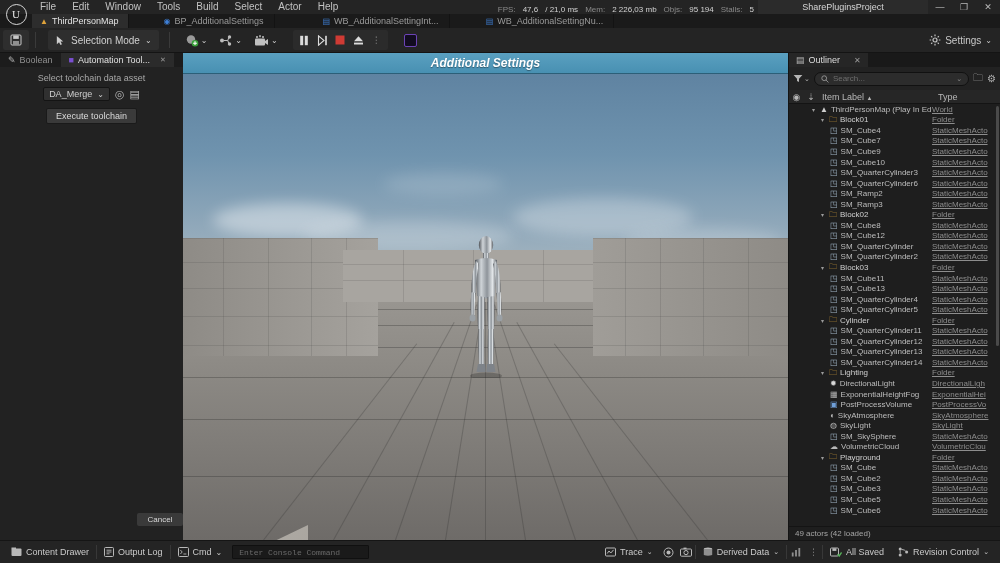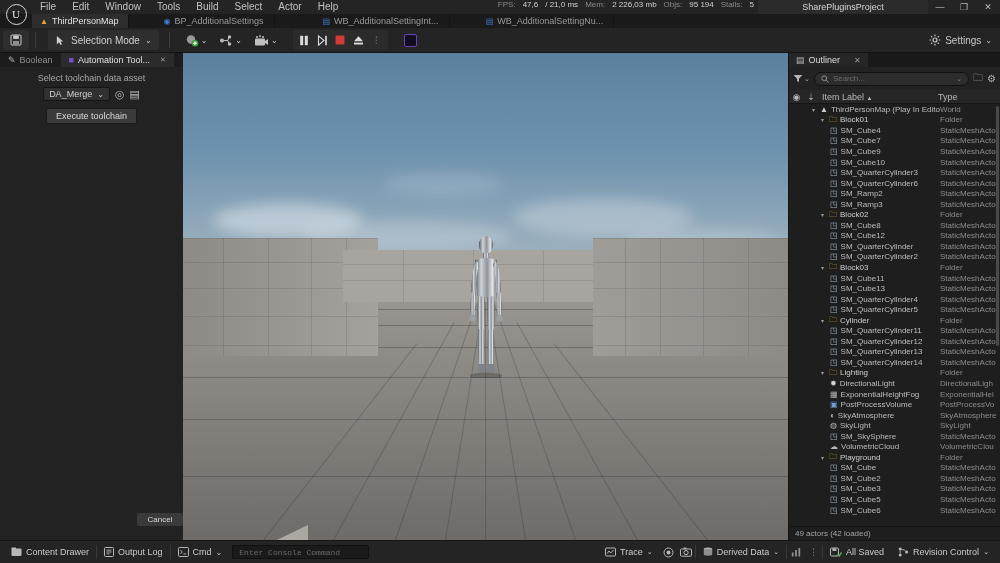--- a/index.html
+++ b/index.html
@@ -9,21 +9,21 @@
     font-family: "Liberation Sans", sans-serif;
     font-size: 11px;
     color: #c8c8c8;
     overflow: hidden;
   }
   .app { position: relative; width: 1000px; height: 563px; }
 
   
   .menubar {
     position: absolute; top: 0; left: 0; width: 1000px; height: 14px;
-    background: #242424; display: flex; align-items: flex-start;
+    background: #242424; display: flex; align-items: flex-end;
   }
   .menu-items { display: flex; align-items: center; margin-left: 32px; gap: 0px; }
   .menu-item { padding: 0 8px; font-size: 10px; color: #c2c2c2; line-height: 14px; }
   .stats { margin-left: auto; display: flex; align-items: center; gap: 7px;
            font-size: 8px; color: #a0a0a0; padding-right: 4px; }
   .stats .lbl { color: #8a8a8a; }
   .stats .val { color: #d2d2d2; }
   .projname {
     width: 170px; text-align: center; background: #2b2b2b; color: #d6d6d6;
     font-size: 9px; line-height: 14px; height: 14px;
@@ -258,21 +258,21 @@
   .out-head .c-label { flex: 1; padding-left: 4px; }
   .out-head .c-type { width: 62px; }
   .out-list {
     height: 412px; overflow: hidden; position: relative;
   }
   .orow {
     display: flex; align-items: center; height: 10.56px;
     font-size: 8px; color: #bdbdbd; white-space: nowrap;
   }
   .orow .nm { flex: 1; overflow: hidden; display: flex; align-items: center; gap: 3px; }
-  .orow .tp { width: 60px; color: #8d8d8d; overflow: hidden; }
+  .orow .tp { width: 68px; color: #8d8d8d; overflow: hidden; text-decoration: underline; }
   .orow.folder .nm { color: #d0d0d0; }
   .orow .tri { font-size: 6px; color: #9a9a9a; margin-right: 2px; }
   .orow .ic { font-size: 8px; }
   .out-scroll {
     position: absolute; right: 1px; top: 2px; width: 3px; height: 240px;
     background: #4a4a4a; border-radius: 2px;
   }
   .out-status {
     position: absolute; bottom: 0; left: 0; width: 212px; height: 14px;
     background: #1e1e1e; display: flex; align-items: center;
@@ -552,20 +552,21 @@
         <path d="M35 63 Q36 78 35 96 L29 96 Q28 78 28.5 64 Z" fill="url(#mg)"></path>
         <path d="M19.5 96 Q18.5 114 20 131 L25 131 Q25.5 113 25 96 Z" fill="url(#mg)"></path>
         <path d="M34.5 96 Q35.5 114 34 131 L29 131 Q28.5 113 29 96 Z" fill="url(#mg)"></path>
         <path d="M19 131 L26 131 L26.5 139 L17.5 139 Z" fill="#7e8389"></path>
         <path d="M28 131 L35 131 L36.5 139 L27.5 139 Z" fill="#7e8389"></path>
         <ellipse cx="27" cy="143" rx="16" ry="3.4" fill="rgba(30,30,30,0.28)"></ellipse>
       </svg>
     </div>
 
     <div class="dialog" style="top:0;left:0;">
+      <div class="dlg-title">Additional Settings</div>
       <div class="dlg-rows">
 
 
 
 
 
       </div>
     </div>
   </div>
 

